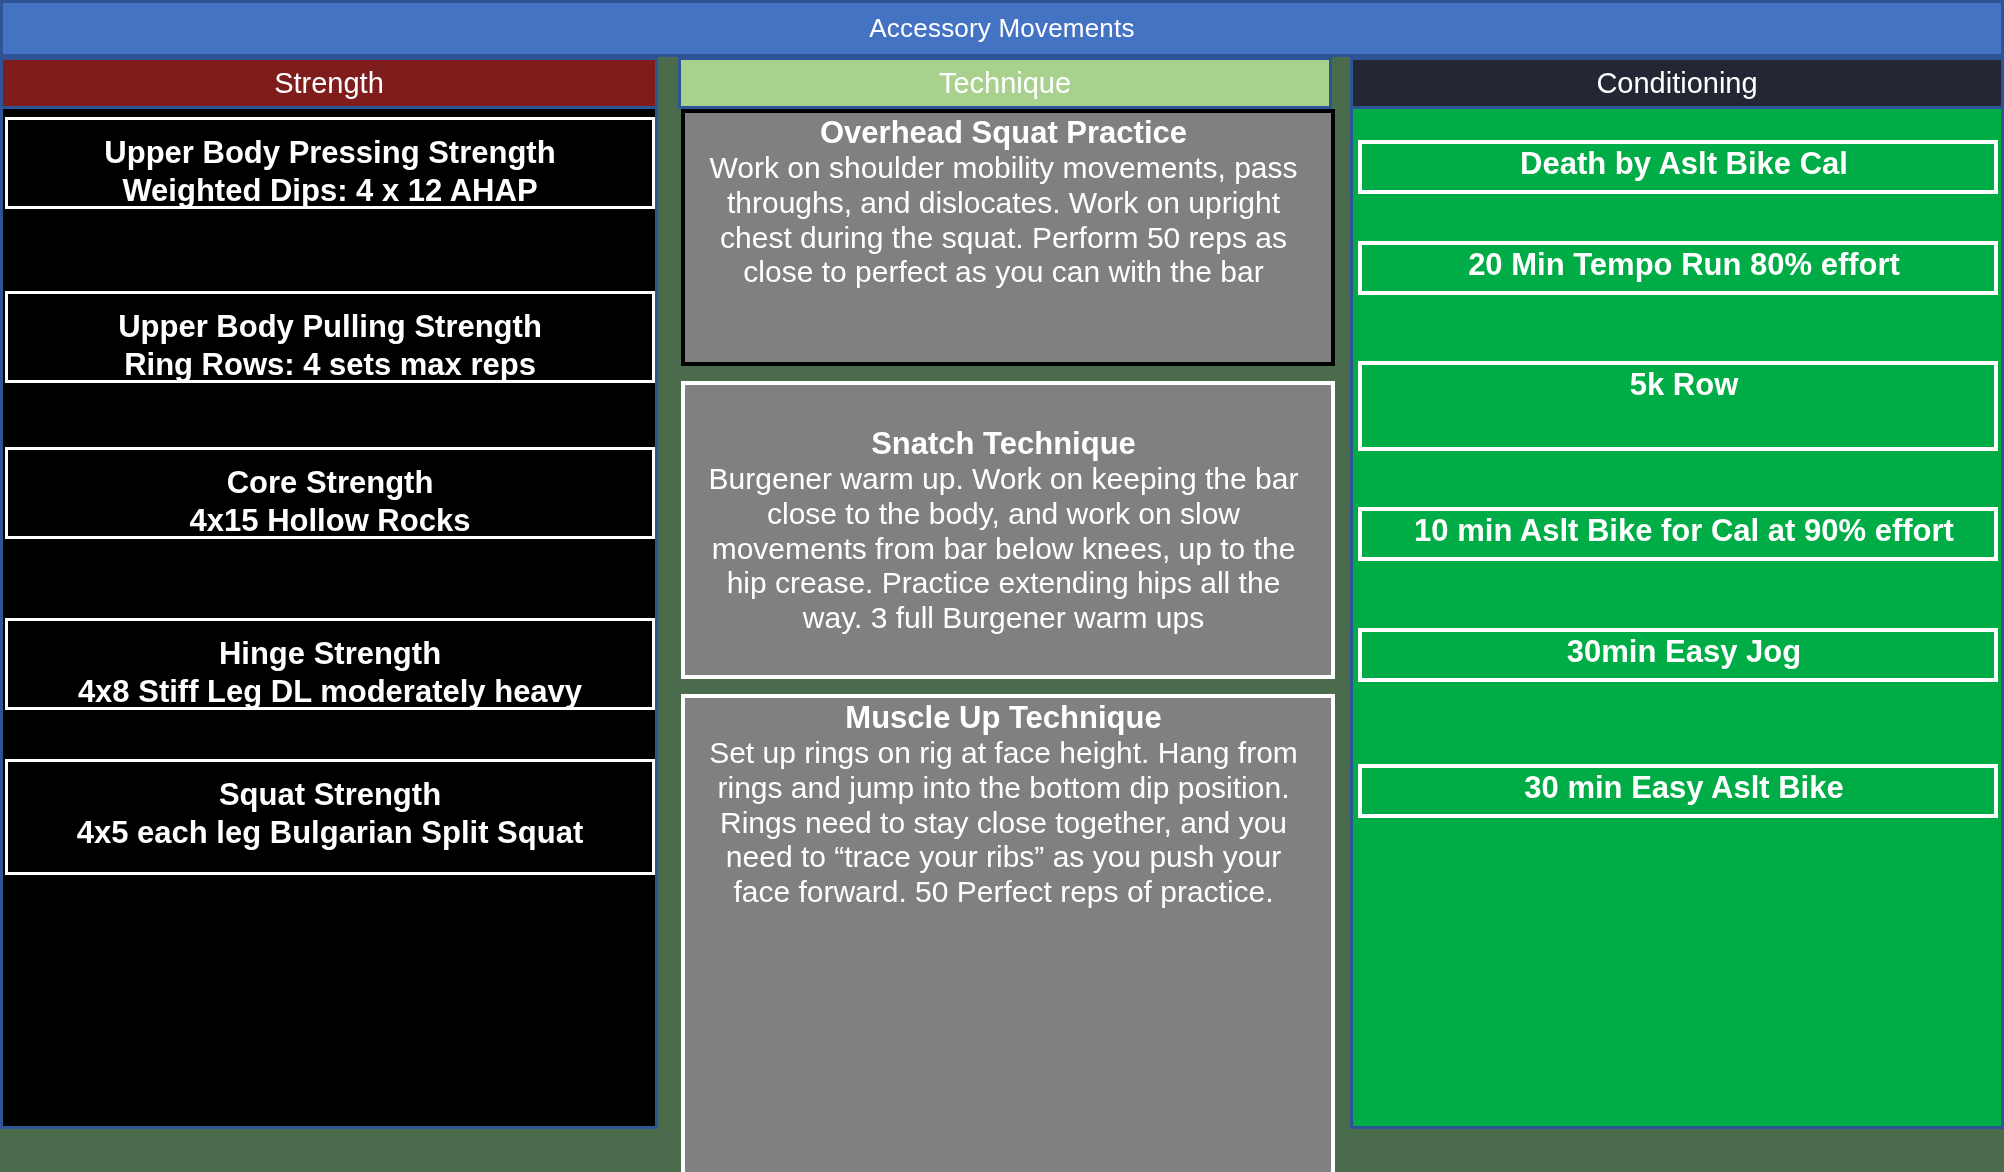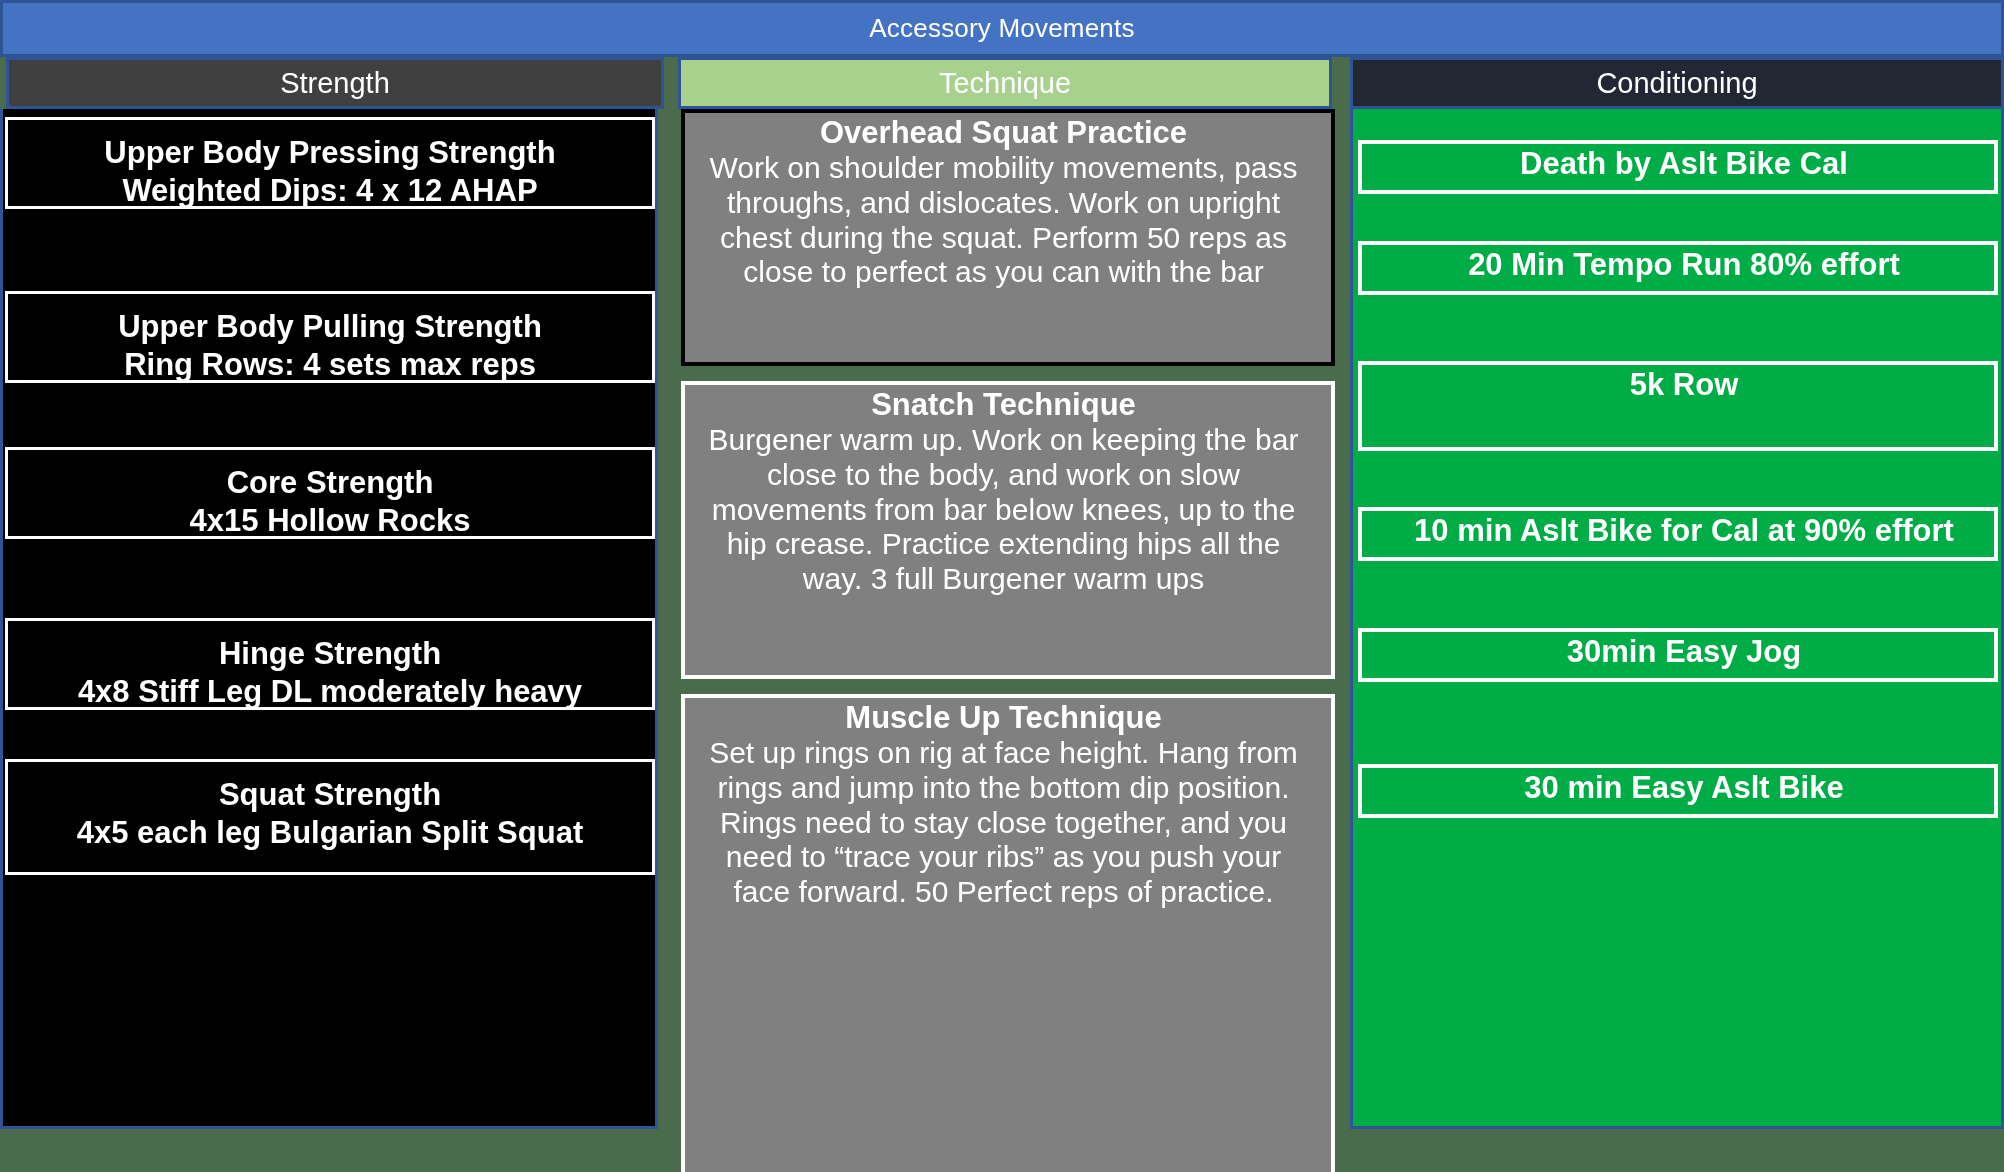--- a/index.html
+++ b/index.html
@@ -53,21 +53,21 @@
     box-sizing: border-box;
     width: 100%;
     height: 52px;
     border: 3px solid #2e5496;
     display: flex;
     align-items: center;
     justify-content: center;
     color: #ffffff;
     font-size: 29px;
   }
-  .hdr-strength    { background: #404040; margin-left: 6px; }
+  .hdr-strength    { background: #7f1d1d; }
   .hdr-technique   { background: #a9d18e; }
   .hdr-conditioning{ background: #222733; }
 
   .col-body {
     box-sizing: border-box;
     width: 100%;
     height: 1020px;
     border: 3px solid #2e5496;
     border-top: none;
     position: relative;
@@ -172,21 +172,21 @@
 
   <div class="column col-technique">
     <div class="col-header hdr-technique">Technique</div>
     <div class="col-body body-technique">
 
       <div class="box box-technique box-tech-dark" style="top:0px; height:257px;">
         <div class="tech-title">Overhead Squat Practice</div>
         <div>Work on shoulder mobility movements, pass throughs, and dislocates.  Work on upright chest during the squat.  Perform 50 reps as close to perfect as you can with the bar</div>
       </div>
 
-      <div class="box box-technique box-tech-light" style="top:272px; height:298px;">
+      <div class="box box-technique box-tech-light" style="top:272px; height:298px;justify-content:center;">
         <div class="tech-title">Snatch Technique</div>
         <div>Burgener warm up.  Work on keeping the bar close to the body, and work on slow movements from bar below knees, up to the hip crease.  Practice extending hips all the way.  3 full Burgener warm ups</div>
       </div>
 
       <div class="box box-technique box-tech-light" style="top:585px; height:554px;">
         <div class="tech-title">Muscle Up Technique</div>
         <div>Set up rings on rig at face height.  Hang from rings and jump into the bottom dip position.  Rings need to stay close together, and you need to “trace your ribs” as you push your face forward.  50 Perfect reps of practice.</div>
       </div>
 
     </div>

